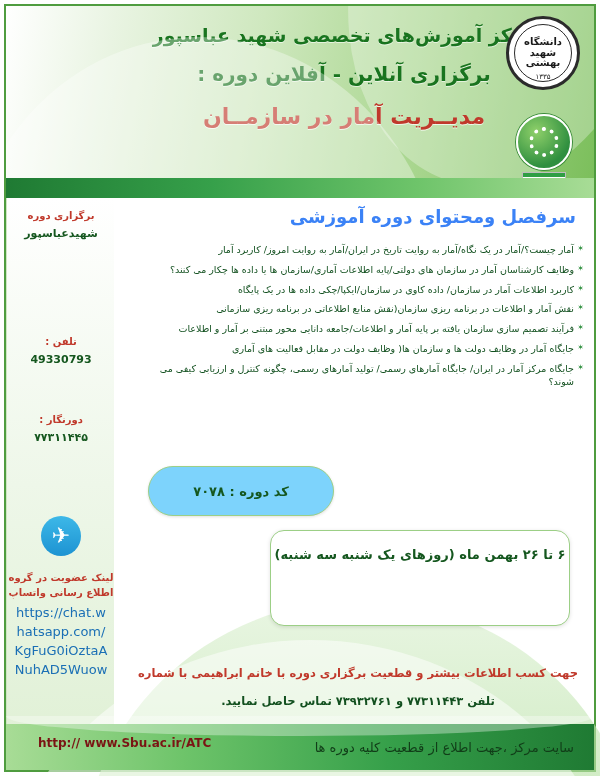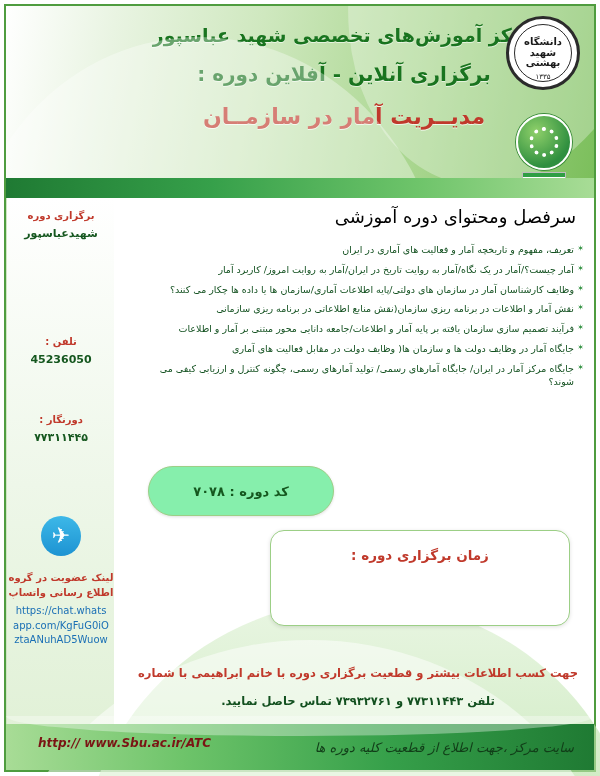--- a/index.html
+++ b/index.html
@@ -159,22 +159,22 @@
   }
   .main-bg-curve2 {
     position:absolute; left:-120px; bottom:-210px;
     width: 620px; height: 340px;
     background: rgba(255,255,255,0.5);
     border-radius: 60% 60% 0 0 / 100% 100% 0 0;
   }
 
   .section-title {
     position: absolute; right: 18px; top: 8px;
-    color: #000000;
-    font-size: 18px; font-weight: normal;
+    color: #3b82f6;
+    font-size: 18px; font-weight: bold;
     direction: rtl;
     text-shadow: 0 1px 0 rgba(255,255,255,0.8);
   }
 
   .topics {
     position:absolute; right: 10px; top: 46px;
     width: 452px;
     direction: rtl;
     padding: 0; margin: 0;
     list-style: none;
@@ -192,21 +192,21 @@
     content: "✶";
     position:absolute; right: 0; top: 0;
     color: #2f8f3f;
     font-size: 8px;
   }
 
   
   .bubble-code {
     position:absolute; left: 28px; top: 268px;
     width: 186px; height: 50px;
-    background: #86efac;
+    background: #7dd3fc;
     border: 1px solid #9ccf86;
     border-radius: 26px;
     box-shadow: 0 1px 3px rgba(0,0,0,0.12);
     display:flex; align-items:center; justify-content:center;
     color: #15571f; font-size: 13px; font-weight: bold;
     direction: rtl;
   }
   
   .bubble-date {
     position:absolute; right: 24px; top: 332px;
@@ -237,37 +237,36 @@
   }
   .cta .c2 {
     color: #12501f; font-size: 11.5px; font-weight: bold; text-align: center;
   }
 
   
   .side-block { position:absolute; left:0; width:108px; text-align:center; direction: rtl; }
   .side-label { color:#c0392b; font-size: 10px; font-weight:bold; line-height:1.5; }
   .side-value { color:#15571f; font-size: 11px; font-weight:bold; margin-top:4px; }
   .side-link {
-    color:#1a6fb5; font-size: 10px; word-break: break-all; line-height:1.45; margin-top:4px;
+    color:#1a6fb5; font-size: 13px; word-break: break-all; line-height:1.45; margin-top:4px;
     padding: 0 6px;
   }
   .tg-icon {
     position:absolute; left: 34px; top: 318px;
     width: 40px; height: 40px; border-radius: 50%;
     background: linear-gradient(180deg,#3db8e8,#1d93d2);
     display:flex; align-items:center; justify-content:center;
     color:#ffffff; font-size: 22px; line-height:1;
   }
 
   
   .footer {
     position:absolute; left: 6px; bottom: 6px;
     width: 588px; height: 46px;
     background: linear-gradient(90deg,#a8dc96 0%, #6ec46a 30%, #36a04a 65%, #1f7a33 100%);
-    font-style: italic;
   }
   .footer .site {
     position:absolute; left: 32px; top: 12px;
     color:#7a1414; font-size: 12px; font-weight: bold;
     direction: ltr;
   }
   .footer .note {
     position:absolute; right: 20px; top: 16px;
     color:#113d18; font-size: 13px; direction: rtl;
   }
@@ -309,21 +308,21 @@
 
   <div class="side-col">
 
     <div class="side-block" style="top:10px;">
       <div class="side-label">برگزاری دوره</div>
       <div class="side-value">شهیدعباسپور</div>
     </div>
 
     <div class="side-block" style="top:136px;">
       <div class="side-label">تلفن :</div>
-      <div class="side-value">45236050</div>
+      <div class="side-value">49330793</div>
     </div>
 
     <div class="side-block" style="top:214px;">
       <div class="side-label">دورنگار :</div>
       <div class="side-value">۷۷۳۱۱۴۴۵</div>
     </div>
 
     <div class="tg-icon">✈</div>
 
     <div class="side-block" style="top:372px;text-align:center;">
@@ -332,33 +331,33 @@
     </div>
   </div>
 
   <div class="main-col">
     <div class="main-bg-curve"></div>
     <div class="main-bg-curve2"></div>
 
     <div class="section-title">سرفصل ومحتوای دوره آموزشی</div>
 
     <ul class="topics">
-      <li>تعریف، مفهوم و تاریخچه آمار و فعالیت های آماری در ایران</li>
       <li>آمار چیست؟/آمار در یک نگاه/آمار به روایت تاریخ در ایران/آمار به روایت امروز/ کاربرد آمار</li>
       <li>وظایف کارشناسان آمار در سازمان های دولتی/پایه اطلاعات آماری/سازمان ها یا داده ها چکار می کنند؟</li>
+      <li>کاربرد اطلاعات آمار در سازمان/ داده کاوی در سازمان/ایکپا/چکی داده ها در یک پایگاه</li>
       <li>نقش آمار و اطلاعات در برنامه ریزی سازمان(نقش منابع اطلاعاتی در برنامه ریزی سازمانی</li>
       <li>فرآیند تصمیم سازی سازمان یافته بر پایه آمار و اطلاعات/جامعه دانایی محور مبتنی بر آمار و اطلاعات</li>
       <li>جایگاه آمار در وظایف دولت ها و سازمان ها( وظایف دولت در مقابل فعالیت های آماری</li>
       <li>جایگاه مرکز آمار در ایران/ جایگاه آمارهای رسمی/ تولید آمارهای رسمی، چگونه کنترل و ارزیابی کیفی می شوند؟</li>
     </ul>
 
     <div class="bubble-code">کد دوره : ۷۰۷۸</div>
 
     <div class="bubble-date">
-      <div class="l1">زمان برگزاری دوره :</div>
+      <div class="l2">۶ تا ۲۶ بهمن ماه (روزهای یک شنبه سه شنبه)</div>
     </div>
 
     <div class="cta">
       <div class="c1">جهت کسب اطلاعات بیشتر و قطعیت برگزاری دوره با خانم ابراهیمی با شماره</div>
       <div class="c2">تلفن ۷۷۳۱۱۴۴۳ و ۷۳۹۳۲۷۶۱ تماس حاصل نمایید.</div>
     </div>
   </div>
 
   <div class="footer">
     <div class="footer-wave"></div>

